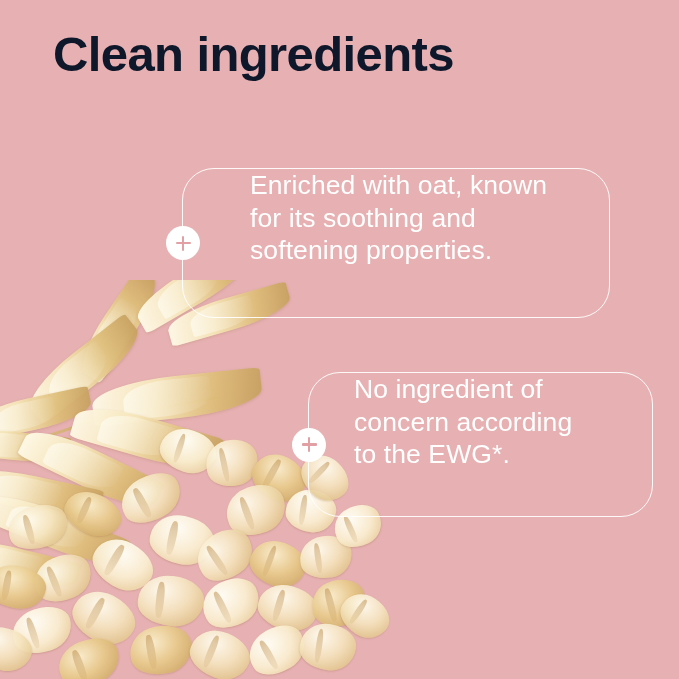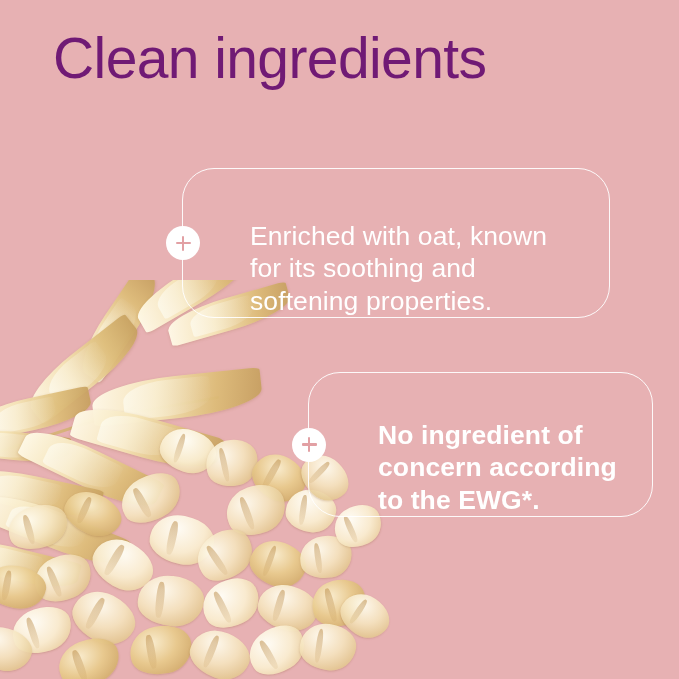--- a/index.html
+++ b/index.html
@@ -79,50 +79,50 @@
     height: 3px;
     border-radius: 2px;
     background: linear-gradient(to right, rgba(226,196,134,.95), rgba(200,162,98,.85));
   }
 
   
   .title {
     position: absolute;
     left: 53px;
     top: 28px;
-    color: #701a75;
-    font-size: 57px;
-    font-weight: 400;
+    color: #0f172a;
+    font-size: 49px;
+    font-weight: 700;
     letter-spacing: -0.6px;
     line-height: 1.08;
     white-space: nowrap;
   }
 
   
   .card {
     position: absolute;
     box-sizing: border-box;
     border: 1.6px solid rgba(255,255,255,.92);
     border-radius: 32px;
     display: flex;
-    align-items: flex-end;
+    align-items: flex-start;
   }
   #card-1 { left: 182px; top: 168px; width: 428px; height: 150px; }
   #card-2 { left: 308px; top: 372px; width: 345px; height: 145px; }
 
   .card-text {
     color: #ffffff;
     font-size: 26.5px;
     font-weight: 300;
     line-height: 32.5px;
     letter-spacing: 0.1px;
     white-space: pre-line;
   }
   #card-1 .card-text { margin-left: 67px; }
-  #card-2 .card-text { margin-left: 69px; font-weight: bold; }
+  #card-2 .card-text { margin-left: 45px; }
 
   .plus-badge {
     position: absolute;
     left: -17px;
     top: 50%;
     transform: translateY(-50%);
     width: 34px;
     height: 34px;
     border-radius: 50%;
     background: #ffffff;

